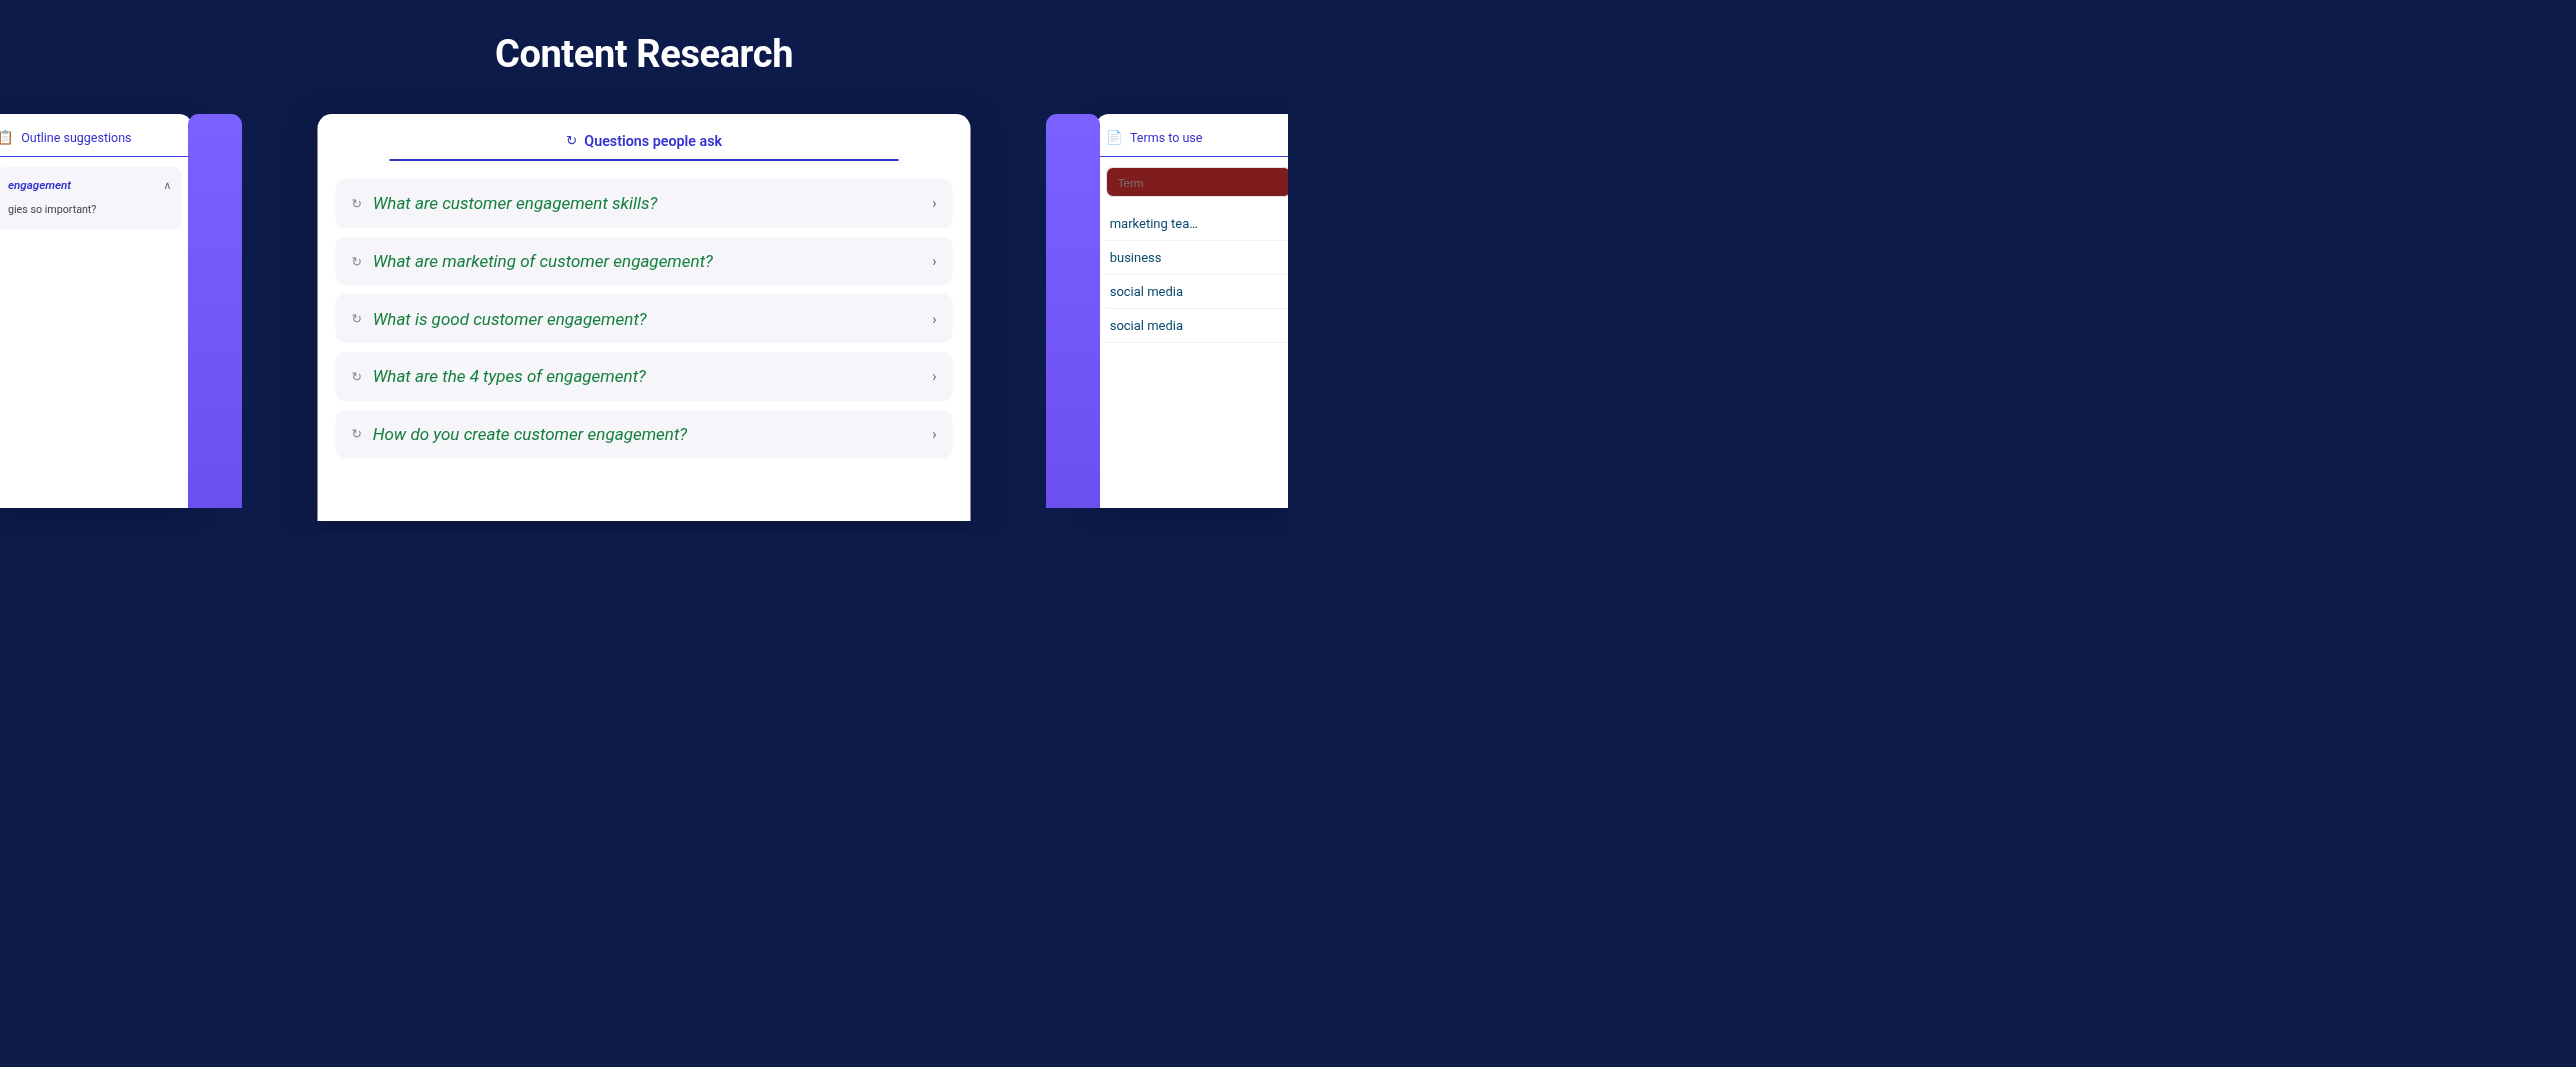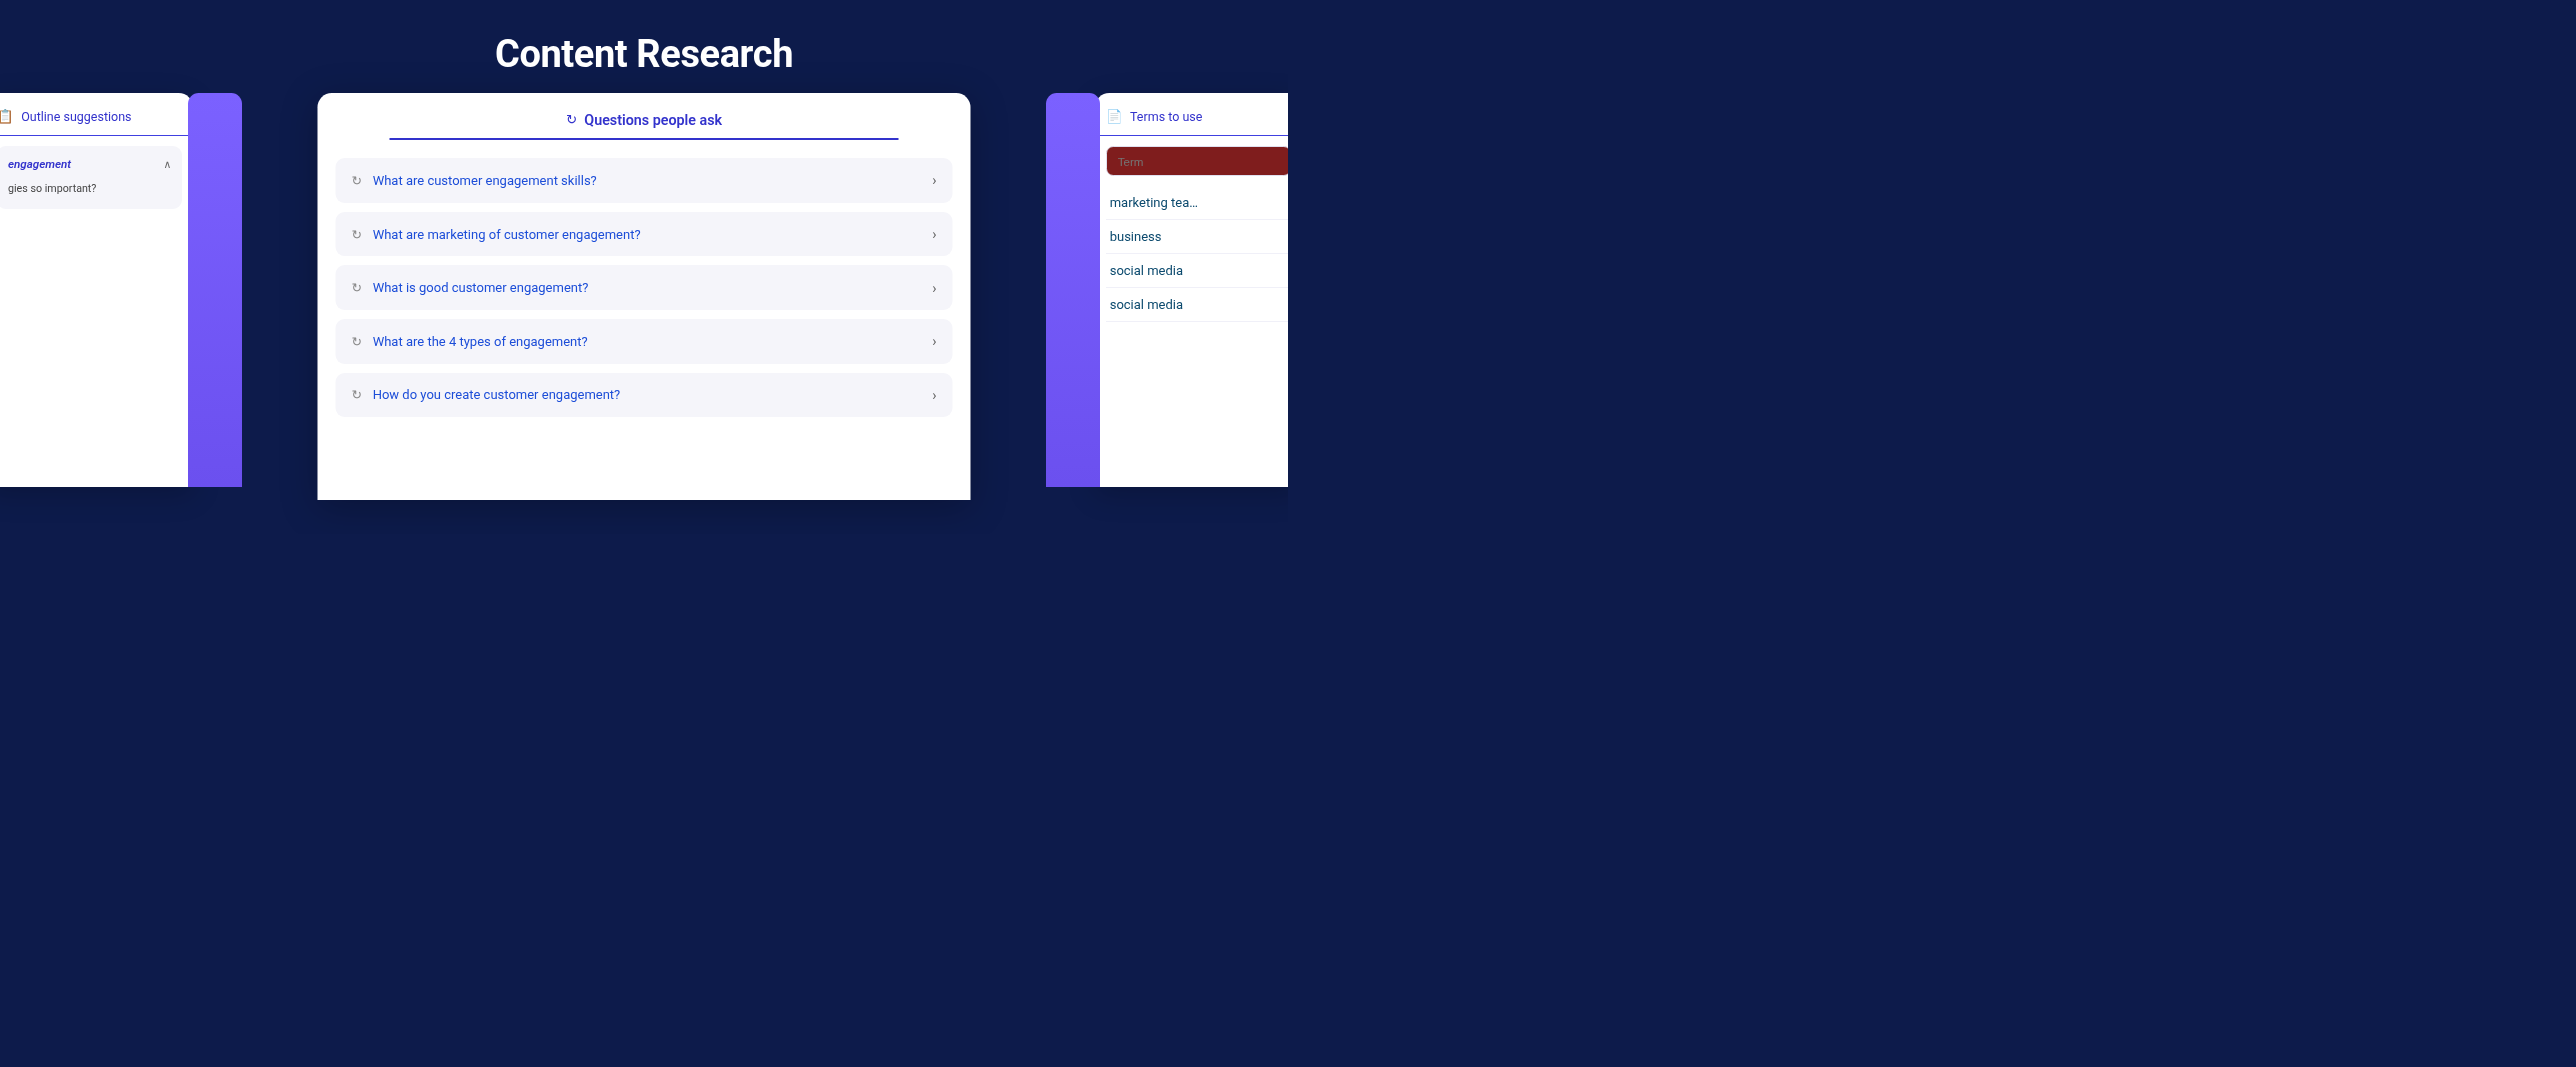--- a/index.html
+++ b/index.html
@@ -16,21 +16,21 @@
       overflow: hidden;
       position: relative;
     }
 
     .page-title {
       text-align: center;
       color: #ffffff;
       font-size: 38px;
       font-weight: 700;
       padding-top: 32px;
-      padding-bottom: 17px;
+      padding-bottom: 38px;
       letter-spacing: -0.4px;
     }
 
     .panels-container {
       display: flex;
       align-items: flex-start;
       justify-content: center;
       gap: 0;
       padding: 0;
       position: relative;
@@ -183,23 +183,24 @@
     }
 
     .question-icon {
       color: #888;
       font-size: 12.5px;
       display: flex;
       align-items: center;
     }
 
     .question-text {
-      font-size: 13px;
-      color: #1d4ed8;
+      font-size: 17px;
+      color: #15803d;
       font-weight: 400;
+      font-style: italic;
     }
 
     .chevron-right {
       color: #666;
       font-size: 14.3px;
     }
 
     
     .right-panel {
       width: 206px;

